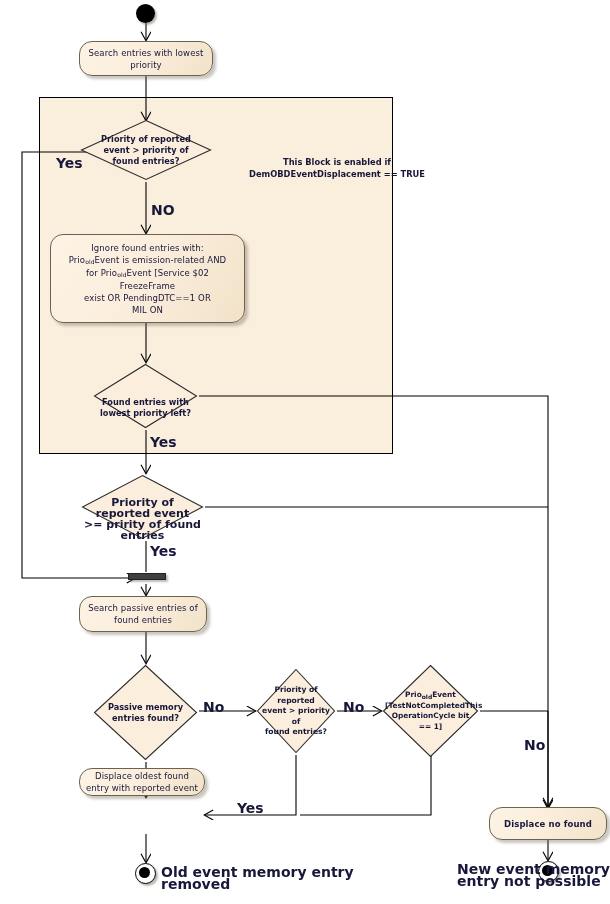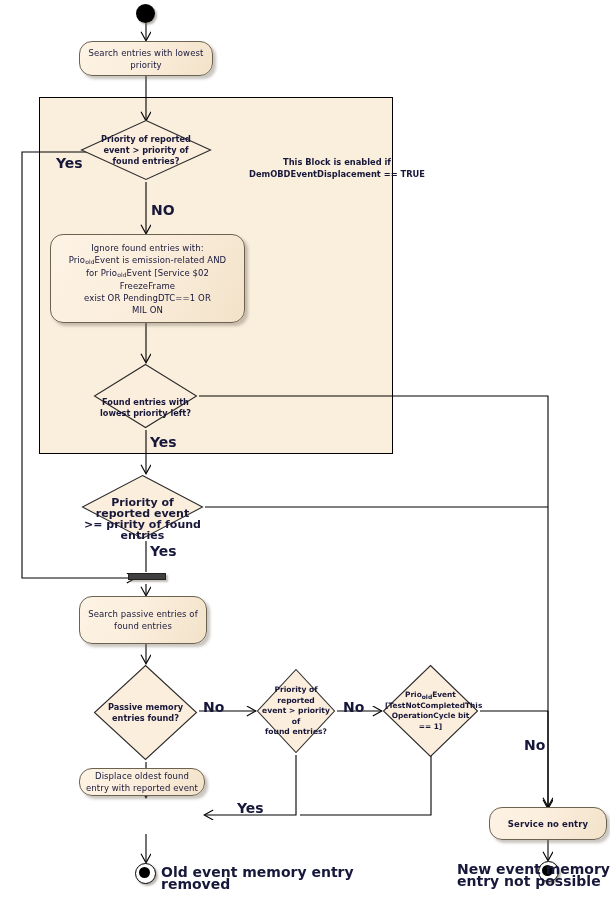--- a/index.html
+++ b/index.html
@@ -236,21 +236,21 @@
     </svg>
     <div class="dlabel bold" style="font-size:11px;">
       <span>Priority of reported event</span><br>
       <span>&gt;= pririty of found entries</span>
     </div>
   </div>
   <div class="elabel" style="left:150px;top:546px;">Yes</div>
 
   <div class="sync-bar" style="left:128px;top:573px;width:38px;height:7px;"></div>
 
-  <div class="activity" style="left:79px;top:596px;width:128px;height:48px;">Search passive entries of found entries</div>
+  <div class="activity" style="left:79px;top:596px;width:128px;height:36px;">Search passive entries of found entries</div>
 
   <div class="diamond" style="left:92px;top:663px;width:107px;height:99px;">
     <svg class="shape" viewBox="0 0 107 99" xmlns="http://www.w3.org/2000/svg">
       <polygon points="53.5,2.5 104.5,49.5 53.5,96.5 2.5,49.5" fill="#fbeedd" stroke="#2b2b2b" stroke-width="1.1"></polygon>
     </svg>
     <div class="dlabel">
       <span>Passive memory</span><br>
       <span>entries found?</span>
     </div>
   </div>
@@ -278,21 +278,21 @@
       <span>[TestNotCompletedThis</span><br>
       <span>OperationCycle bit == 1]</span>
     </div>
   </div>
   <div class="elabel" style="left:524px;top:740px;">No</div>
 
   <div class="elabel" style="left:237px;top:803px;">Yes</div>
 
   <div class="activity" style="left:79px;top:768px;width:126px;height:28px;">Displace oldest found entry with reported event</div>
 
-  <div class="activity" style="left:489px;top:807px;width:118px;height:33px;font-weight:bold;">Service no entry</div>
+  <div class="activity" style="left:489px;top:807px;width:118px;height:33px;font-weight:bold;">Displace no found</div>
 
   <div class="end-node" style="left:135px;top:863px;"></div>
   <div class="end-caption" style="left:161px;top:867px;">
     <span>Old event memory entry</span><br>
     <span>removed</span>
   </div>
 
   <div class="end-node" style="left:538px;top:861px;"></div>
   <div class="end-caption" style="left:457px;top:864px;text-align:left;">
     <span>New event memory</span><br>

